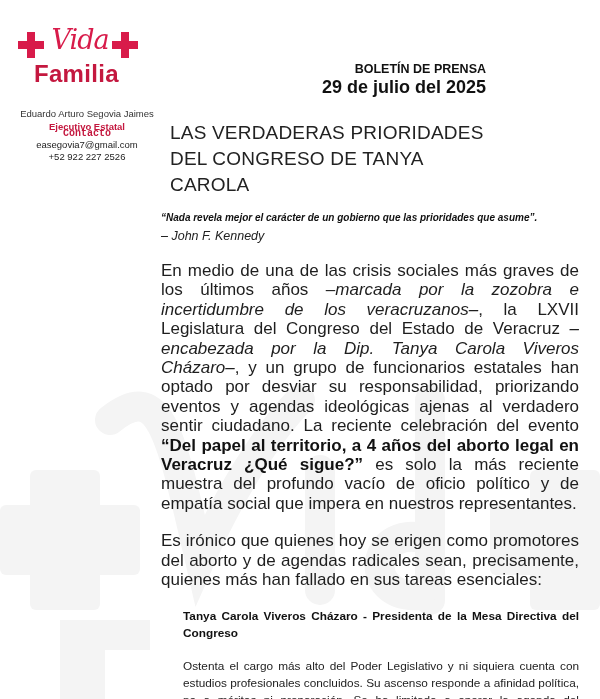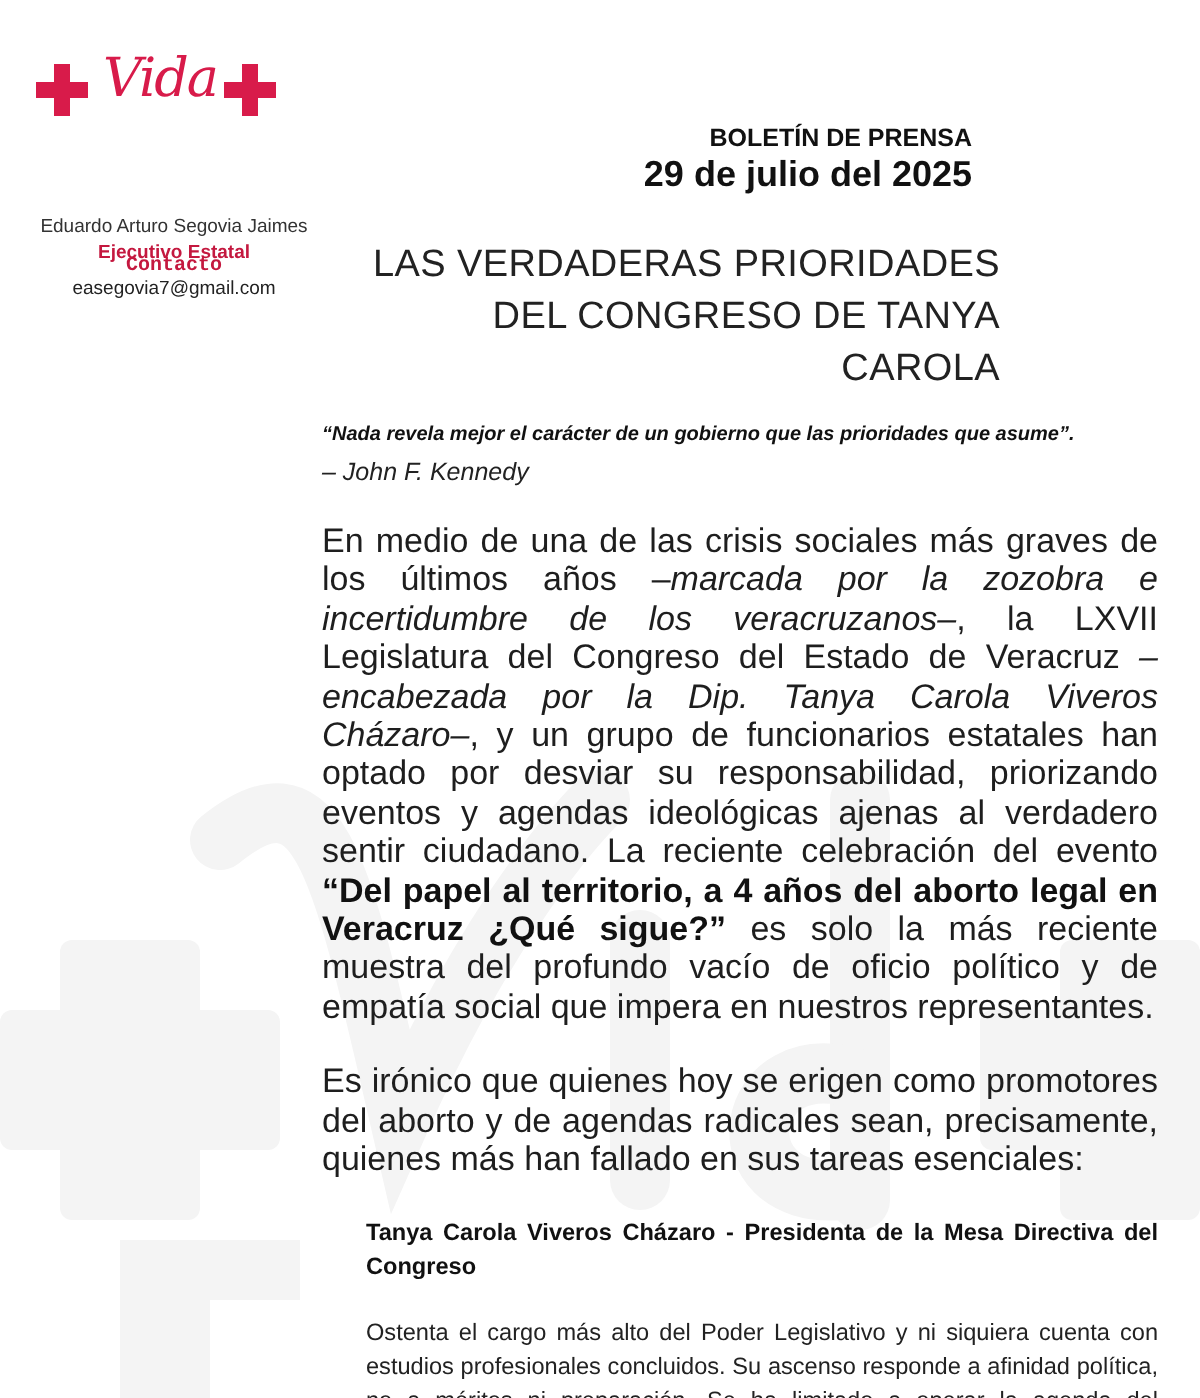--- a/index.html
+++ b/index.html
@@ -34,21 +34,21 @@
     .contact { position: absolute; left: 12px; top: 128px; width: 150px; text-align: center; }
     .contact .label { font-size: 10px; font-weight: bold; color: #c4183f; font-family: Liberation Mono, monospace; }
     .contact .line { font-size: 9.5px; color: #222; line-height: 12px; }
 
     
     .bulletin { position: absolute; right: 18px; top: 62px; text-align: right; }
     .bulletin .kind { font-weight: bold; font-size: 12.5px; color: #111; }
     .bulletin .date { font-weight: bold; font-size: 18px; color: #111; margin-top: 1px; }
 
     .title {
-      position: absolute; left: 170px; top: 120px; width: 330px; text-align: right;
+      position: absolute; left: 170px; top: 120px; width: 330px; text-align: left;
       font-size: 19px; line-height: 26px; color: #222; letter-spacing: 0.2px;
     }
 
     .content { position: absolute; left: 161px; top: 208px; width: 418px; }
     .quote { font-weight: bold; font-style: italic; font-size: 10px; line-height: 19px; color: #111; }
     .quote-author { font-style: italic; font-size: 12.5px; line-height: 18px; color: #222; }
 
     .para { font-size: 17px; line-height: 19.4px; text-align: justify; color: #1e1e1e; margin: 0; }
     .para em { font-style: italic; }
     .para strong { font-weight: bold; color: #111; }
@@ -78,30 +78,32 @@
     <path d="M430 540 C 370 520, 360 600, 420 595"></path>
   </g>
 </svg>
 
 <div class="page">
 
   <div class="logo">
     <span class="plus left"></span>
     <span class="vida">Vida</span>
     <span class="plus right"></span>
+    <span class="familia">Familia</span>
   </div>
 
   <div class="leader">
     <div class="name">Eduardo Arturo Segovia Jaimes</div>
     <div class="role">Ejecutivo Estatal</div>
   </div>
 
   <div class="contact">
     <div class="label">Contacto</div>
     <div class="line">easegovia7@gmail.com</div>
+    <div class="line">+52 922 227 2526</div>
   </div>
 
   <div class="bulletin">
     <div class="kind">BOLETÍN DE PRENSA</div>
     <div class="date">29 de julio del 2025</div>
   </div>
 
   <h1 class="title" style="margin:0;font-weight:normal;">LAS VERDADERAS PRIORIDADES DEL CONGRESO DE TANYA CAROLA</h1>
 
   <div class="content">

